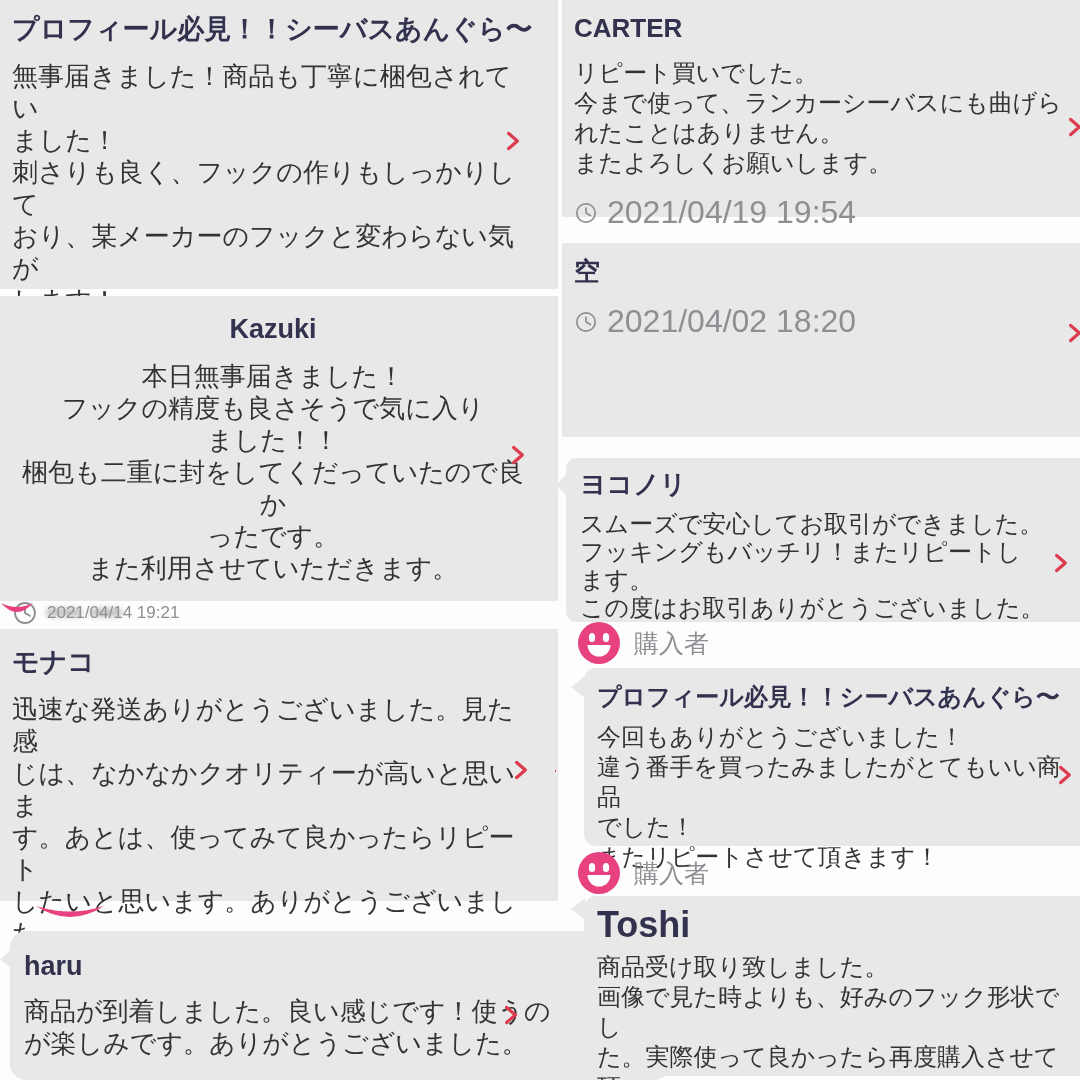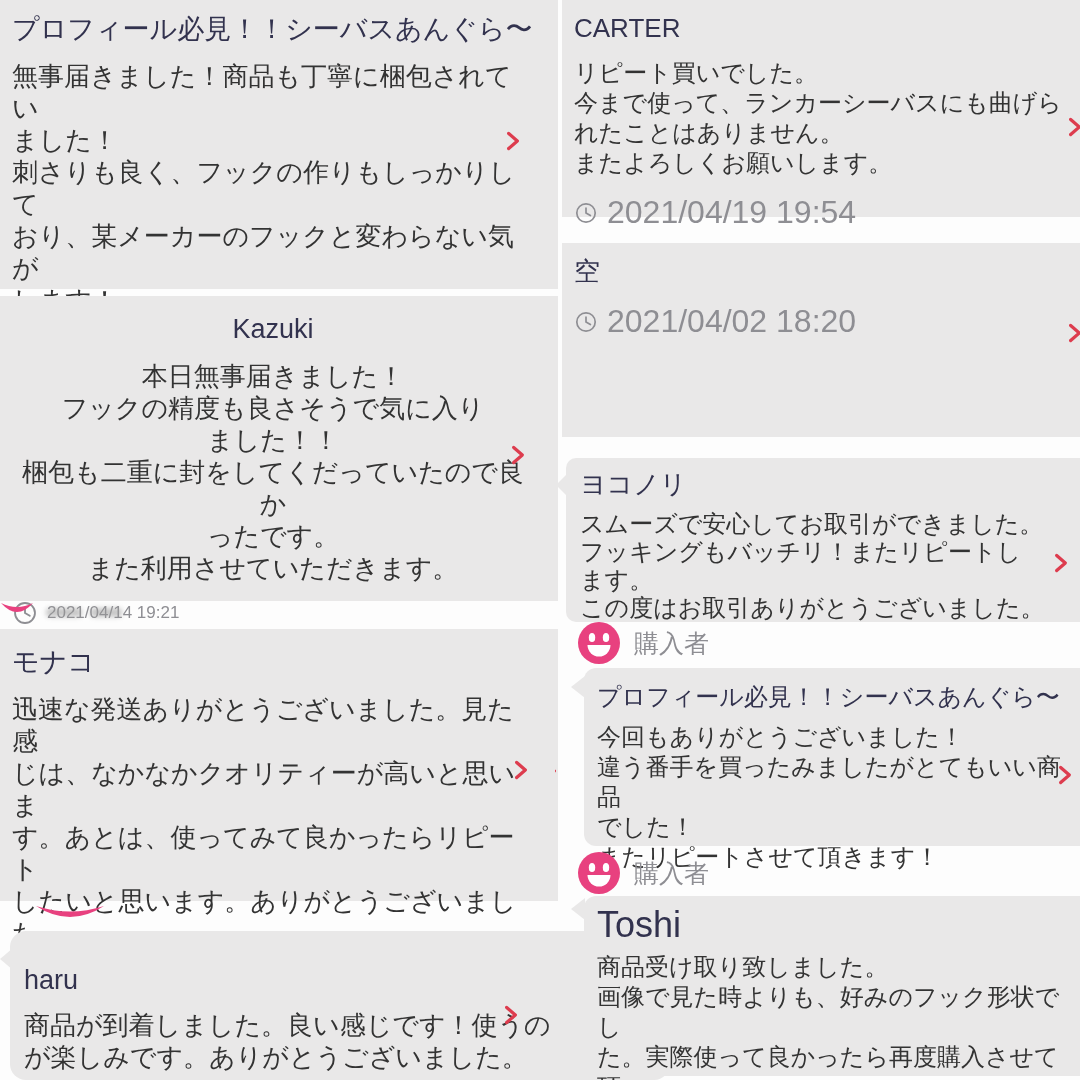--- a/index.html
+++ b/index.html
@@ -5,21 +5,21 @@
   :root{
     --page_bg:#fdfdfd; --card_bg:#e9e8e8; --name_text:#32324e; --body_text:#333333;
     --muted_text:#8e8e93; --chevron:#dd3c4e; --avatar_pink:#e8417f;
   }
   html,body{margin:0;padding:0;}
   .canvas{position:relative;width:1080px;height:1080px;overflow:hidden;
     background:var(--page_bg);font-family:"Liberation Sans","DejaVu Sans",sans-serif;}
   .block{position:absolute;background:var(--card_bg);box-sizing:border-box;}
   .col-l{left:0;width:558px;}
   .col-r{left:562px;width:518px;}
-  .name{margin:0;font-weight:normal;color:var(--name_text);font-size:27px;line-height:34px;}
+  .name{margin:0;font-weight:bold;color:var(--name_text);font-size:27px;line-height:34px;}
   .name-r{font-size:26px;line-height:32px;}
   .body{margin:14px 0 0 0;color:var(--body_text);white-space:pre-line;
     font-size:26px;line-height:32px;}
   .body-r{font-size:24px;line-height:30px;}
   .ts{display:flex;align-items:center;gap:9px;color:var(--muted_text);
     font-size:17px;margin-top:16px;}
   .ts-r{font-size:32px;}
   .chev{position:absolute;width:26px;height:30px;}
   .avatar-row{position:absolute;display:flex;align-items:center;gap:14px;}
   .role-label{color:var(--muted_text);font-size:25px;}
@@ -90,21 +90,21 @@
       </svg>
       <span>2021/04/01 22:30</span>
     </div>
   </section>
 
   <svg class="crescent" style="left:34px;top:904px;" width="72" height="20" viewBox="0 0 72 20">
     <path d="M2 2 Q36 24 70 2 Q36 13 2 2Z" fill="var(--avatar_pink)"></path>
   </svg>
 
   <div class="tail" style="left:0;top:948px;"></div>
-  <section class="block" style="left:10px;width:660px;top:931px;height:149px;border-top-left-radius:14px;padding:32px 24px 0 14px;border-radius:16px;">
+  <section class="block" style="left:10px;width:660px;top:931px;height:149px;border-top-left-radius:14px;padding:18px 24px 0 14px;border-radius:16px;">
     <h3 class="name">haru</h3>
     <p class="body" style="margin-top:12px;">商品が到着しました。良い感じです！使うの
 が楽しみです。ありがとうございました。</p>
 
   </section>
 
   <section class="block col-r" style="top:0;height:217px;padding:12px 0 0 12px;">
     <h3 class="name name-r">CARTER</h3>
     <p class="body body-r">リピート買いでした。
 今まで使って、ランカーシーバスにも曲げら

